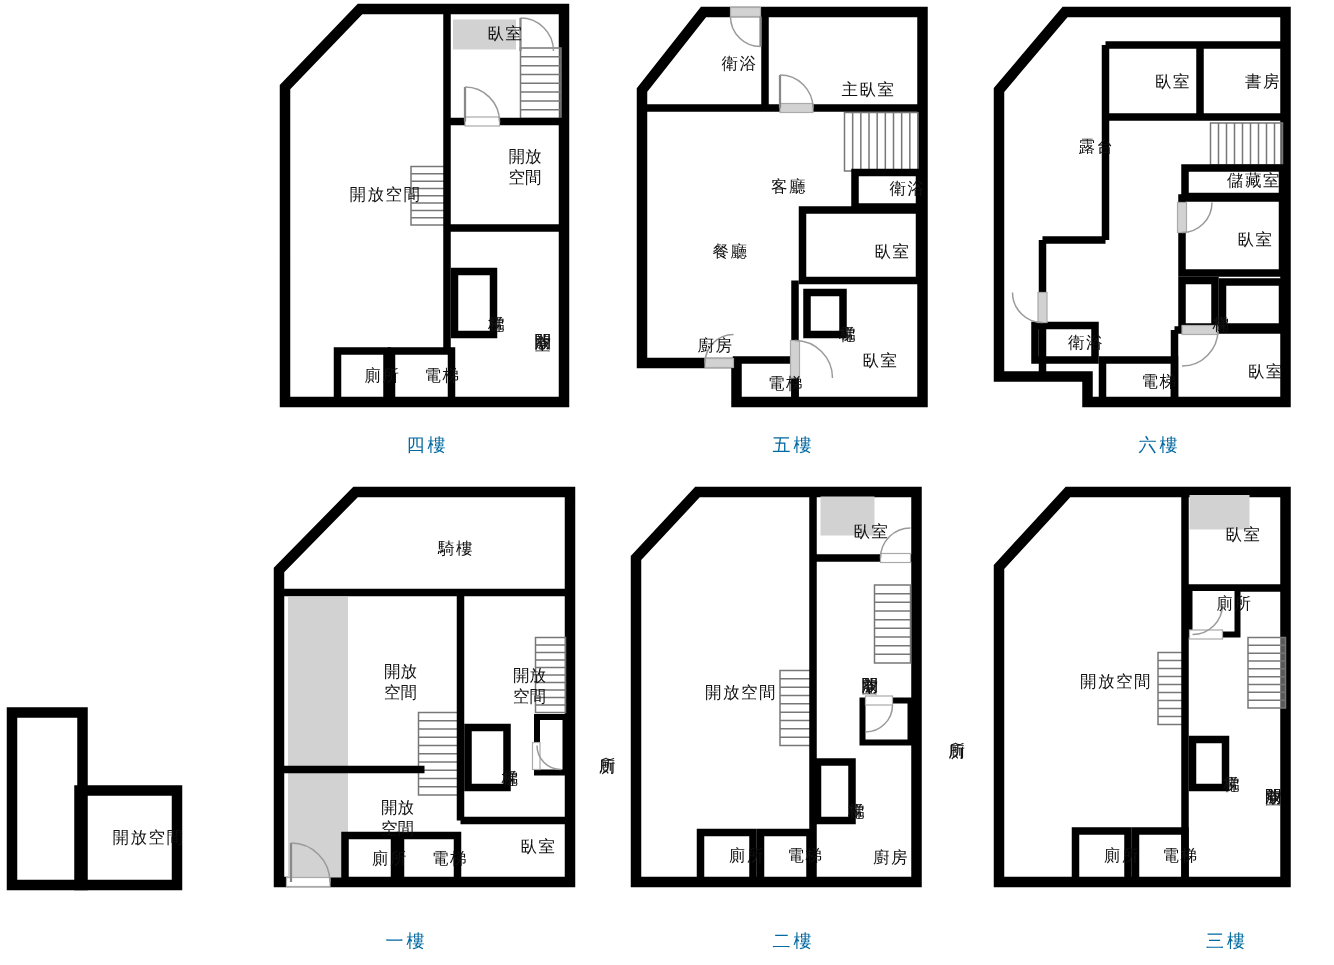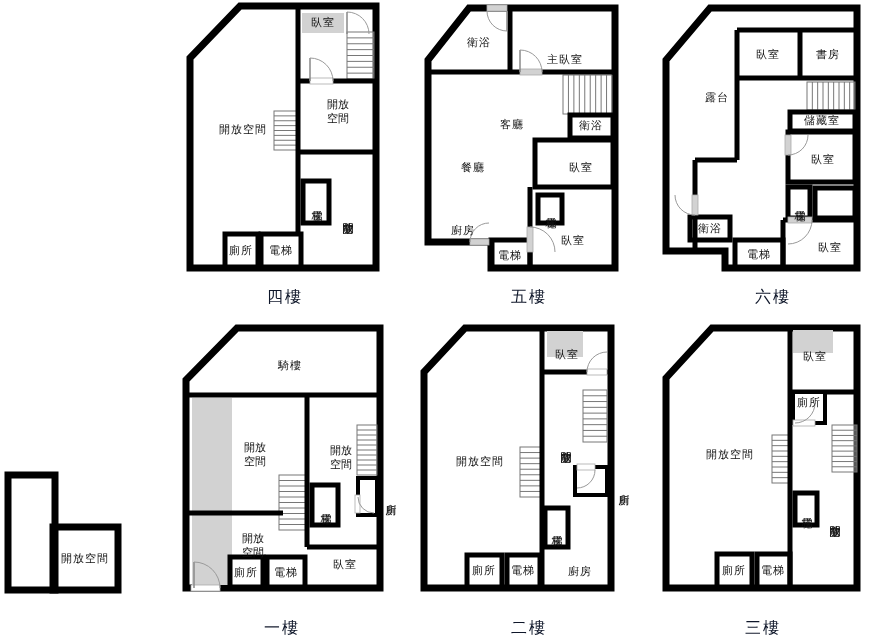--- a/index.html
+++ b/index.html
@@ -1,24 +1,24 @@
 <!DOCTYPE html>
 <html><head>
 <meta charset="utf-8">
 <style>
   html,body{margin:0;padding:0;background:#fff;}
   #canvas{position:relative;width:889px;height:643px;background:#ffffff;overflow:hidden;
           font-family:"DejaVu Sans",sans-serif;color:#111;}
   .floor{position:absolute;}
   .floor svg{position:absolute;left:0;top:0;}
   .lbl{position:absolute;transform:translate(-50%,-50%);font-size:11px;line-height:1.25;
-       text-align:center;white-space:nowrap;letter-spacing:1px;color:#111;}
+       text-align:left;white-space:nowrap;letter-spacing:1px;color:#111;padding-left:28px;}
   .w2{white-space:normal;width:26px;word-break:break-all;letter-spacing:0;}
   .v{writing-mode:vertical-rl;text-orientation:upright;white-space:nowrap;letter-spacing:0;}
-  .fname{position:absolute;transform:translate(-50%,-50%);font-size:16px;letter-spacing:2px;color:#0f172a;}
+  .fname{position:absolute;transform:translate(-50%,-50%);font-size:12px;letter-spacing:2px;color:#0369a1;}
   .wall{stroke:#000;fill:none;}
   .door{stroke:#9a9a9a;stroke-width:1;fill:none;}
   .leafw{fill:#fff;stroke:#aaa;stroke-width:0.8;}
   .leafg{fill:#d2d2d2;stroke:#aaa;stroke-width:0.8;}
 </style>
 </head>
 <body>
 
 <div id="canvas">
 
@@ -238,21 +238,21 @@
     <div class="lbl" style="left:109px;top:43px">騎樓</div>
     <div class="lbl w2" style="left:74px;top:132px">開放空間</div>
     <div class="lbl w2" style="left:72px;top:223px">開放空間</div>
     <div class="lbl w2" style="left:160px;top:135px">開放空間</div>
     <div class="lbl v" style="left:144px;top:182px">電梯</div>
     <div class="lbl v" style="left:209px;top:172px">廁所</div>
     <div class="lbl" style="left:65px;top:250px">廁所</div>
     <div class="lbl" style="left:105px;top:250px">電梯</div>
     <div class="lbl" style="left:164px;top:242px">臥室</div>
   </div>
-  <div class="fname" style="left:282px;top:628px">一樓</div>
+  <div class="fname" style="left:271px;top:628px">一樓</div>
 
   <div class="floor" style="left:419px;top:323px;width:215px;height:270px">
     <svg width="215" height="270" viewBox="0 0 215 270">
       <path d="M46,5 L192,5 L192,265 L5,265 L5,49 Z" fill="#ffffff" class="wall" stroke-width="7"></path>
       <rect x="128" y="8" width="36" height="26" fill="#d2d2d2"></rect>
       <g>
           <rect x="164" y="67" width="24" height="52" fill="#fff" fill-opacity="0.35" stroke="#777777" stroke-width="1"></rect>
           <line x1="164" y1="72.77777777777777" x2="188" y2="72.77777777777777" stroke="#777777" stroke-width="1"></line>
           <line x1="164" y1="78.55555555555556" x2="188" y2="78.55555555555556" stroke="#777777" stroke-width="1"></line>
           <line x1="164" y1="84.33333333333333" x2="188" y2="84.33333333333333" stroke="#777777" stroke-width="1"></line>
@@ -343,15 +343,15 @@
       </g>
     </svg>
     <div class="lbl" style="left:154px;top:34px">臥室</div>
     <div class="lbl" style="left:148px;top:80px">廁所</div>
     <div class="lbl v" style="left:173px;top:194px">開放空間</div>
     <div class="lbl" style="left:69px;top:132px">開放空間</div>
     <div class="lbl v" style="left:145px;top:186px">電梯</div>
     <div class="lbl" style="left:73px;top:248px">廁所</div>
     <div class="lbl" style="left:112px;top:248px">電梯</div>
   </div>
-  <div class="fname" style="left:763px;top:628px">三樓</div>
+  <div class="fname" style="left:818px;top:628px">三樓</div>
 
 </div>
 
 </body></html>

